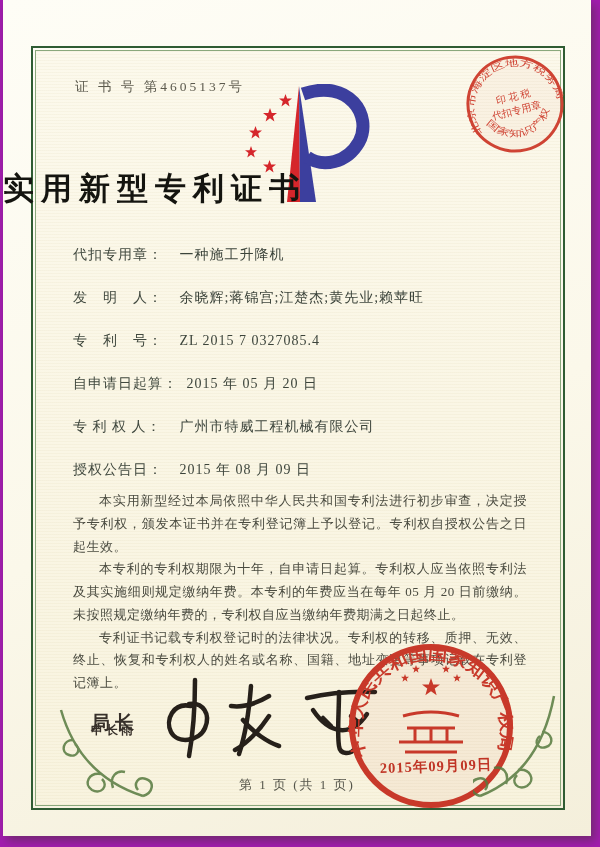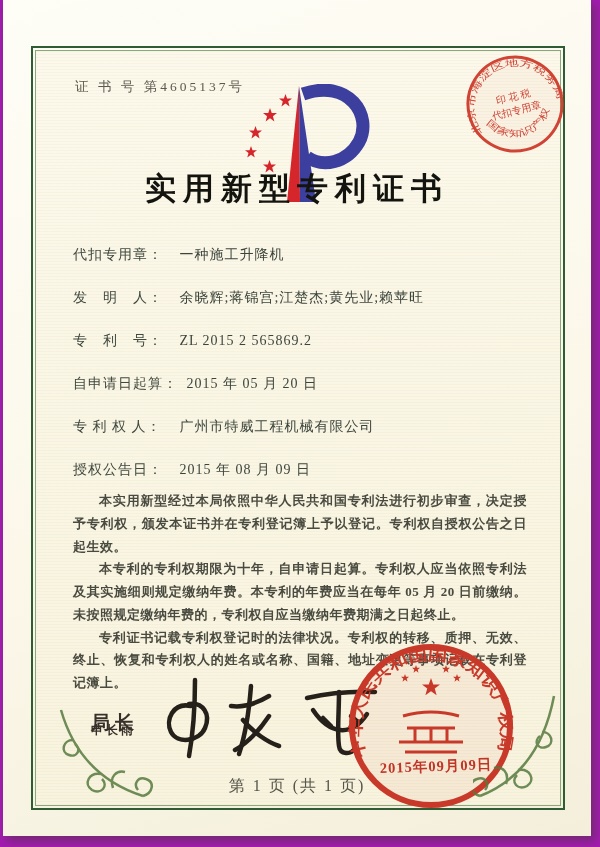--- a/index.html
+++ b/index.html
@@ -10,39 +10,39 @@
          box-shadow:4px 5px 9px rgba(60,55,40,.45);}
   .frame-outer{position:absolute;left:28px;top:46px;width:530px;height:760px;
          border:2px solid #2f5c33;}
   .frame-inner{position:absolute;left:2px;top:2px;right:2px;bottom:2px;
          border:1px solid #8aa87c;
          background:
            repeating-linear-gradient(0deg, rgba(170,150,80,0.055) 0 1px, transparent 1px 3px),
            linear-gradient(175deg,#fcf9ec, #f8f3de);}
   .cert-no{position:absolute;left:72px;top:78px;font-size:13.5px;letter-spacing:3px;
          color:#5c5a4e;}
-  .title{position:absolute;left:0;top:168px;width:100%;text-align:center;
+  .title{position:absolute;left:0;top:168px;width:100%;
          font-size:31px;font-weight:700;letter-spacing:7px;color:#14140f;}
   .fields{position:absolute;left:70px;top:246px;right:60px;}
   .frow{margin-bottom:25px;font-size:14px;color:#41493f;letter-spacing:1px;white-space:nowrap;}
   .frow .flabel{display:inline-block;min-width:98px;}
   .frow .fvalue{margin-left:4px;color:#3c443b;text-align:right;}
   .bodytext{position:absolute;left:70px;top:490px;right:64px;font-size:13px;
          line-height:1.75;color:#4a4b40;text-align:justify;}
-  .bodytext p{margin:0;text-indent:2em;letter-spacing:.5px;font-weight:bold;}
+  .bodytext p{margin:0;text-indent:2em;letter-spacing:.5px;}
   .sig-title{position:absolute;left:88px;top:694px;font-size:19px;font-weight:700;
          letter-spacing:5px;color:#37302a;margin-top:16px;}
   .sig-name{position:absolute;left:88px;top:722px;font-size:12px;font-weight:700;
          letter-spacing:3px;color:#37302a;}
   .sig-svg{position:absolute;left:152px;top:672px;}
   .seal-date{position:absolute;left:348px;top:757px;width:170px;text-align:center;
          font-size:14.5px;font-weight:700;color:#c03526;letter-spacing:1px;
          transform:rotate(-2deg);font-family:"Liberation Serif","DejaVu Serif",serif;}
   .footer{position:absolute;left:0;top:776px;width:100%;text-align:center;
-         font-size:16px;color:#55554a;letter-spacing:2px;}
+         font-size:13px;color:#55554a;letter-spacing:2px;}
   .abs{position:absolute;}
   svg text{font-family:"Liberation Serif","DejaVu Serif",serif;}
 </style>
 </head>
 <body>
 
 <div class="stage">
   <div class="paper">
 
     <div class="frame-outer">
@@ -75,21 +75,21 @@
       <div class="frow">
         <span class="flabel">代扣专用章：</span>
         <span class="fvalue">一种施工升降机</span>
       </div>
       <div class="frow">
         <span class="flabel">发　明　人：</span>
         <span class="fvalue">余晓辉;蒋锦宫;江楚杰;黄先业;赖苹旺</span>
       </div>
       <div class="frow">
         <span class="flabel">专　利　号：</span>
-        <span class="fvalue">ZL 2015 2 565869.2</span>
+        <span class="fvalue">ZL 2015 7 0327085.4</span>
       </div>
       <div class="frow">
         <span class="flabel">自申请日起算：</span>
         <span class="fvalue">2015 年 05 月 20 日</span>
       </div>
       <div class="frow">
         <span class="flabel">专 利 权 人：</span>
         <span class="fvalue">广州市特威工程机械有限公司</span>
       </div>
       <div class="frow">

